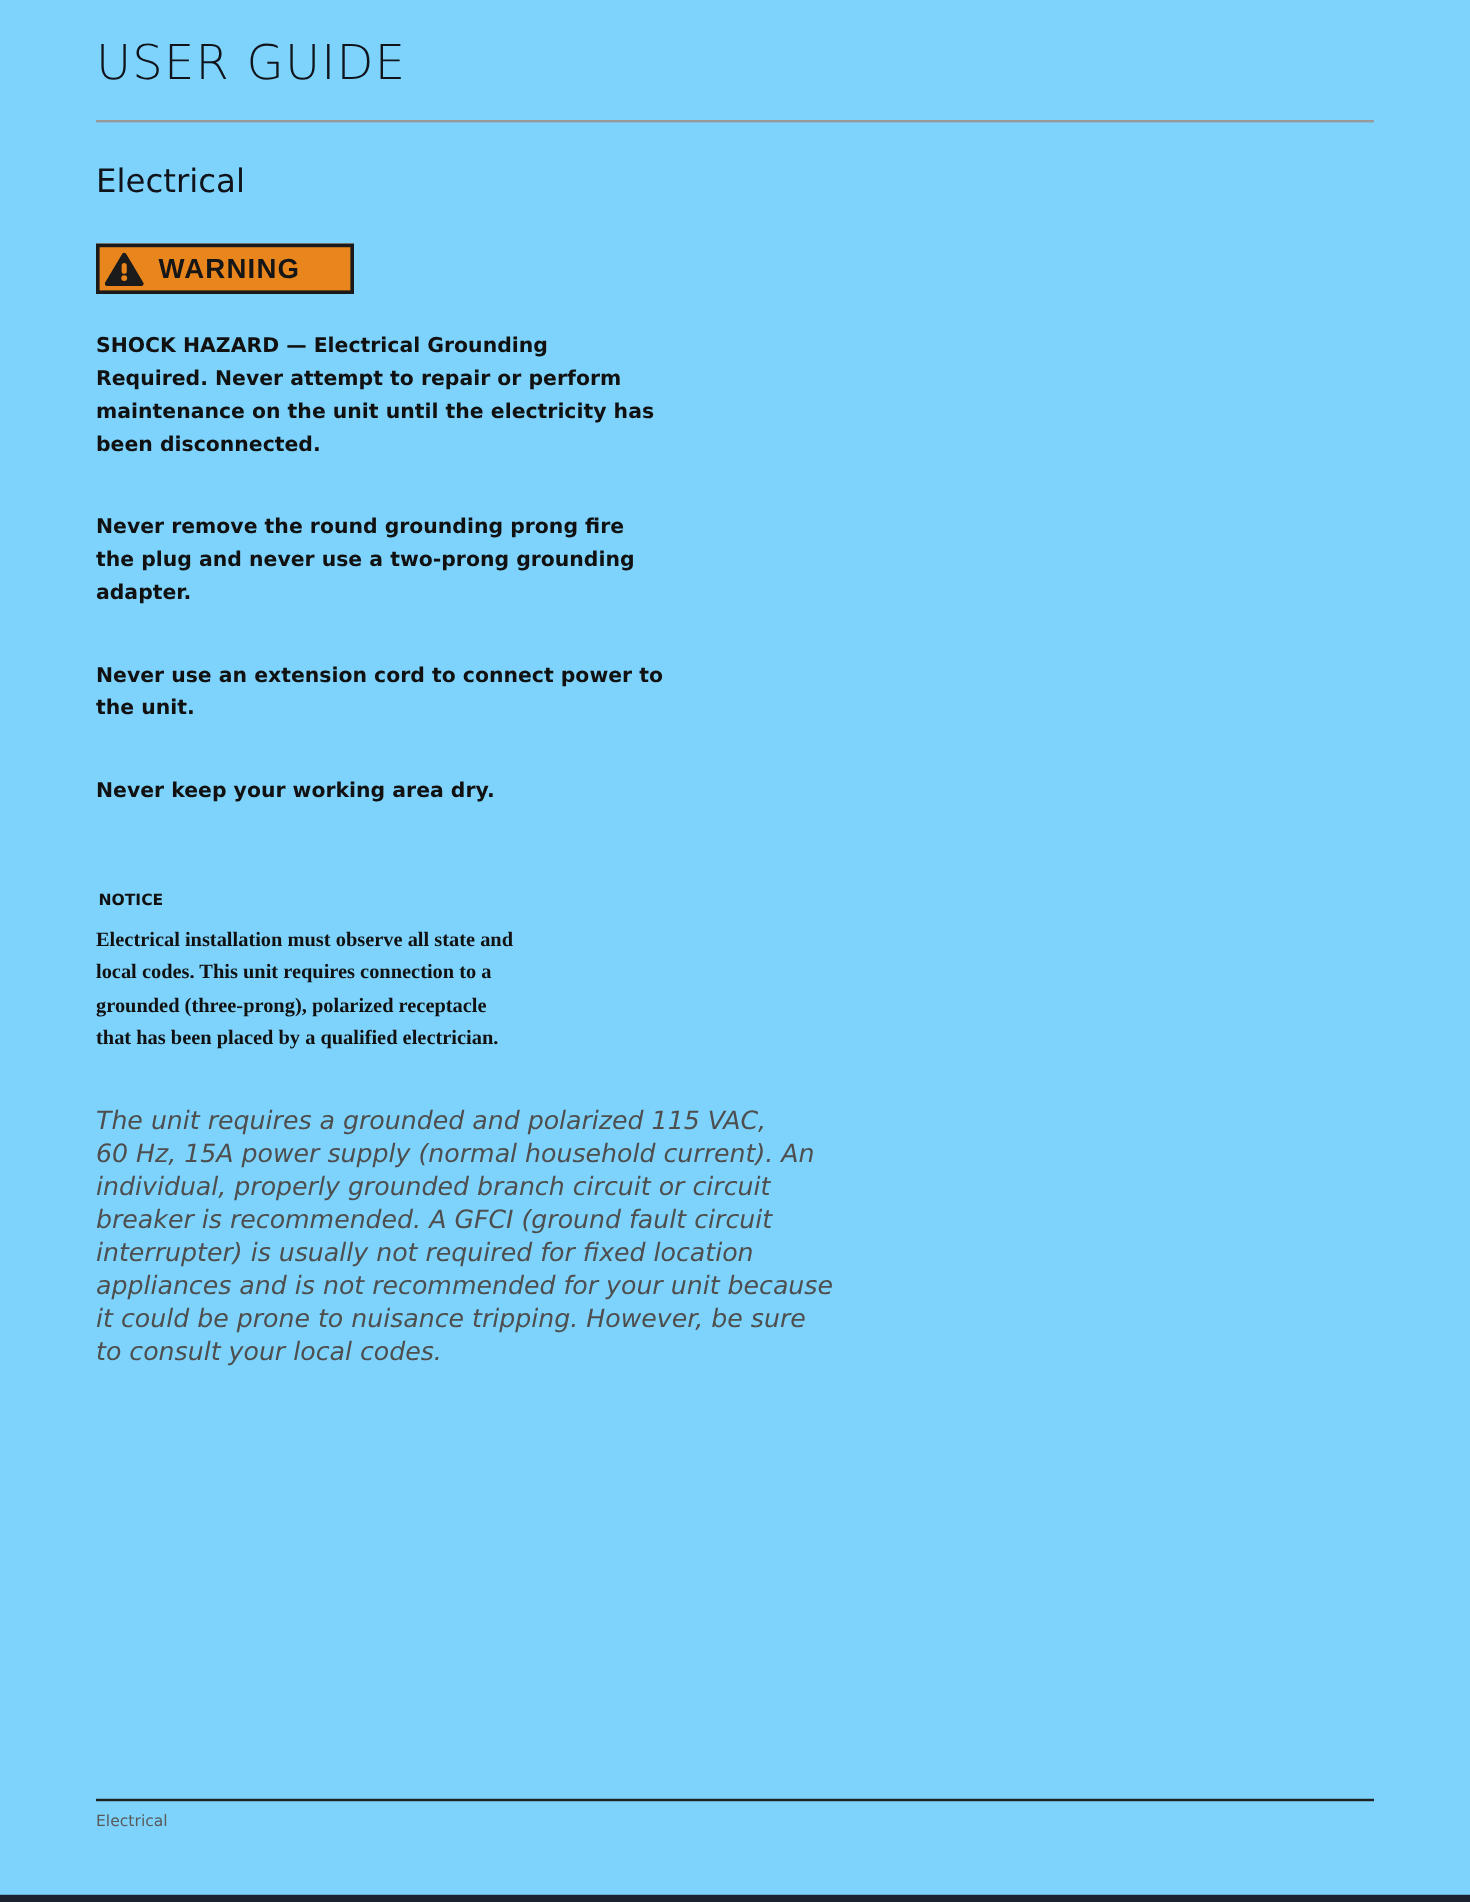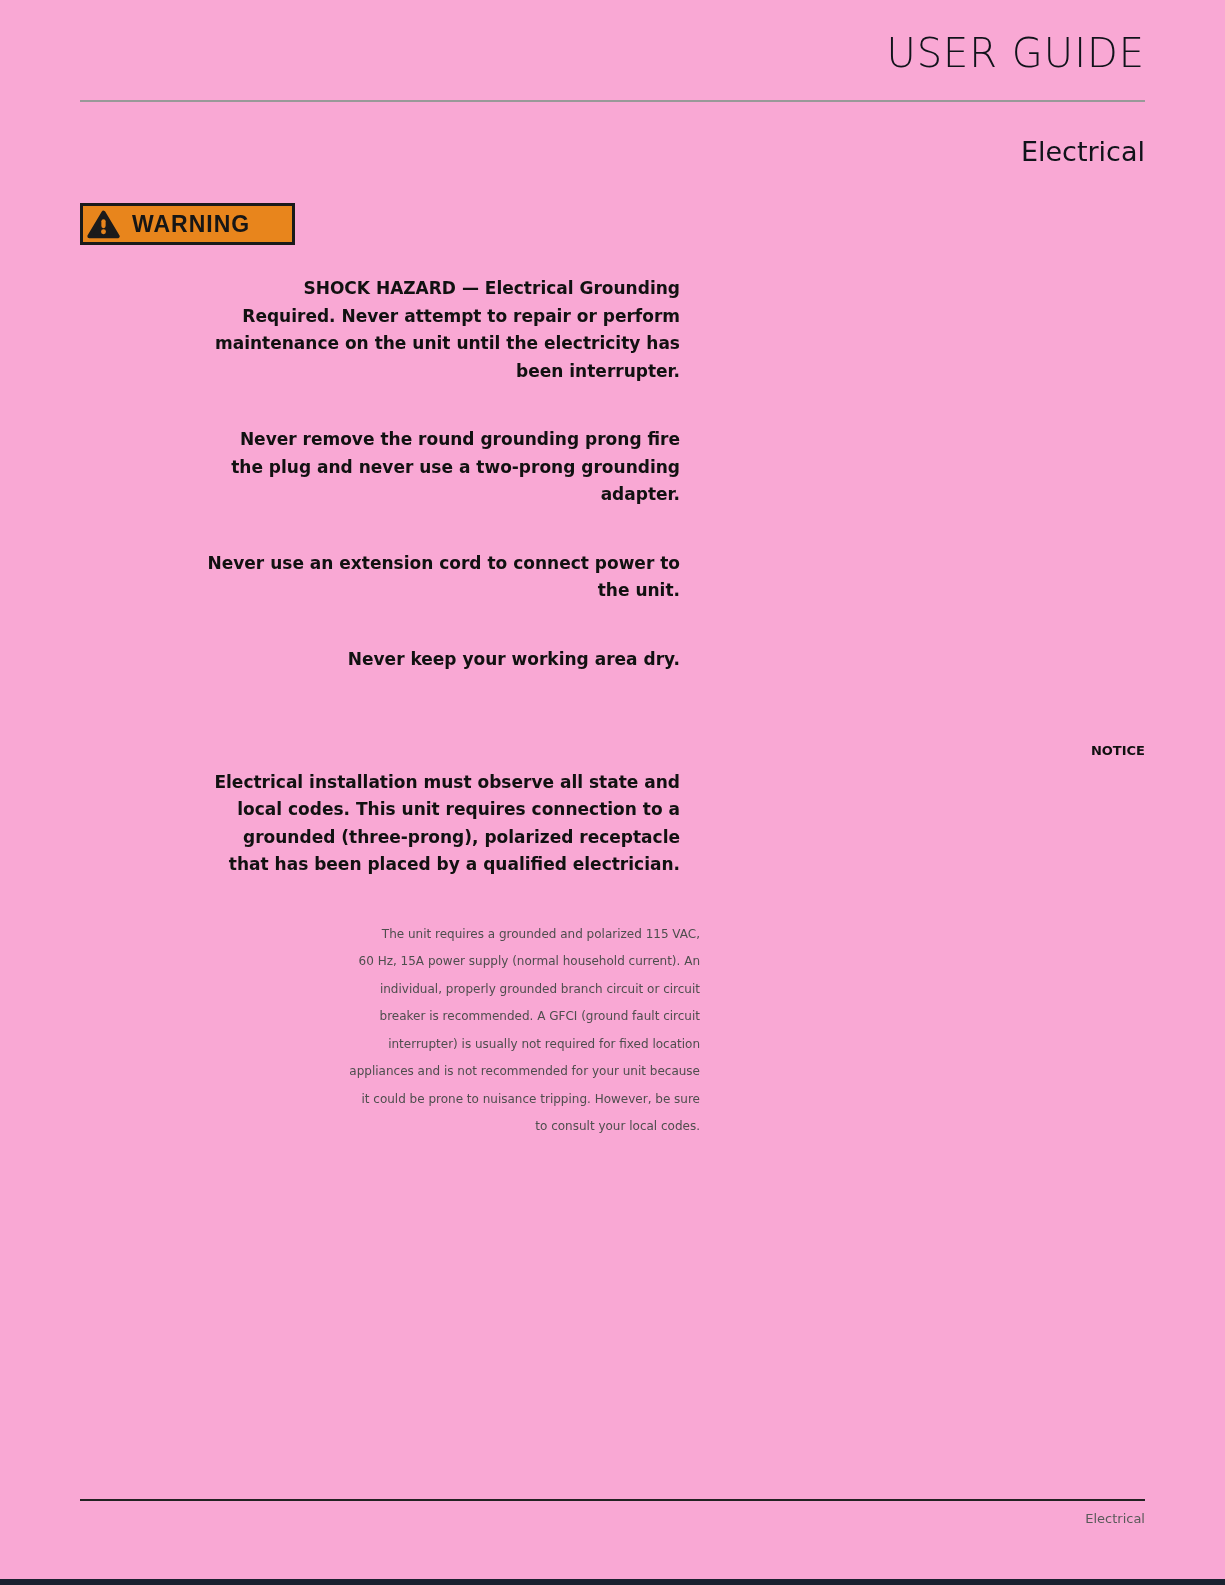--- a/index.html
+++ b/index.html
@@ -10,25 +10,24 @@
     --bottom-bar:#1B2230;
     --heading-text:#10131A;
     --bold-text:#111111;
     --body-text:#4E4E4E;
     --footer-text:#5A5A5A;
   }
   html,body{margin:0;padding:0;background:#ffffff;}
   .page{
     position:relative;
     width:1225px;height:1585px;
-    background:#f9a8d4;
+    background:#7dd3fc;
     font-family:"DejaVu Sans","Liberation Sans",sans-serif;
     overflow:hidden;
     box-sizing:border-box;
-    text-align:right;
   }
   .margins{padding:0 80px;}
   .doc-title{
     margin:0;
     padding-top:30px;
     font-size:40px;
     font-weight:200;
     letter-spacing:1px;
     color:var(--heading-text);
     line-height:1.15;
@@ -75,29 +74,30 @@
   .first-para{margin-top:30px;}
   .notice-block{margin-top:64px;}
   .notice-label{
     margin:0;
     font-size:13px;
     font-weight:700;
     color:var(--bold-text);
     line-height:27.5px;
     padding-left:2px;
   }
-  .notice-para{margin:4px 0 17px 0;}
+  .notice-para{margin:4px 0 17px 0;font-family:Liberation Serif, serif;}
   .para-body{
     margin:42px 0 0 0;
     width:620px;
-    font-size:12px;
+    font-size:21px;
     font-weight:400;
     line-height:27.5px;
     color:var(--body-text);
     white-space:pre-line;
+    font-style:italic;
   }
   .footer{
     position:absolute;
     left:80px;right:80px;top:1499px;
   }
   .rule-footer{
     border:none;height:2px;background:var(--rule-footer);margin:0;
   }
   .footer-label{
     margin:10px 0 0 0;
@@ -129,21 +129,21 @@
           <rect x="43.5" y="28" width="13" height="27" rx="6.5" fill="var(--warning-orange)"></rect>
           <circle cx="50" cy="66" r="7.5" fill="var(--warning-orange)"></circle>
         </svg>
       </span>
       <span class="wlabel">WARNING</span>
     </div>
 
     <p class="para-bold first-para">SHOCK HAZARD — Electrical Grounding
 Required. Never attempt to repair or perform
 maintenance on the unit until the electricity has
-been interrupter.</p>
+been disconnected.</p>
     <p class="para-bold">Never remove the round grounding prong fire
 the plug and never use a two-prong grounding
 adapter.</p>
     <p class="para-bold">Never use an extension cord to connect power to
 the unit.</p>
     <p class="para-bold">Never keep your working area dry.</p>
 
     <div class="notice-block">
       <p class="notice-label">NOTICE</p>
       <p class="para-bold notice-para">Electrical installation must observe all state and

